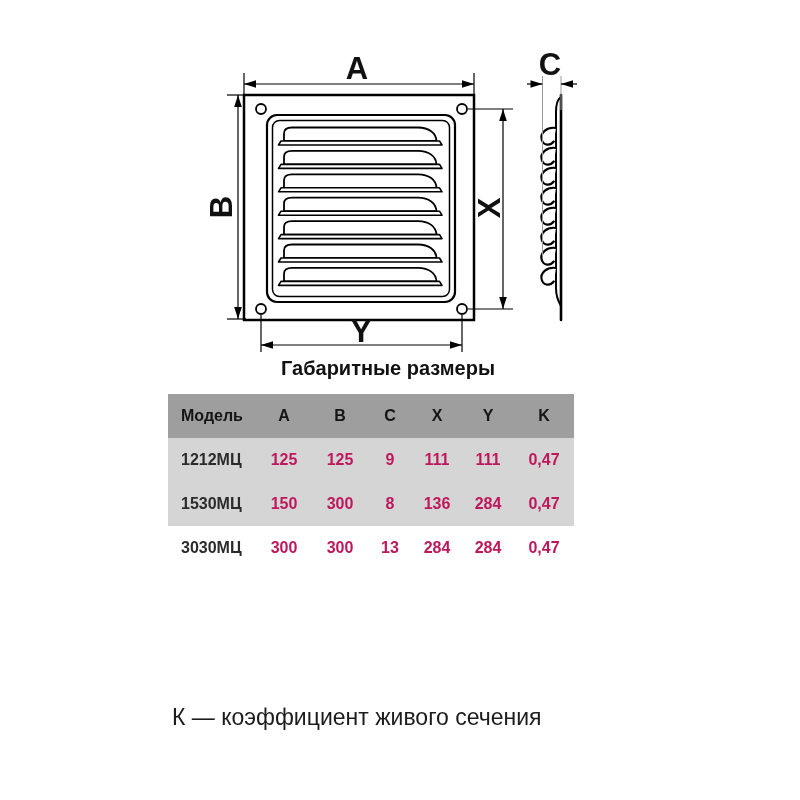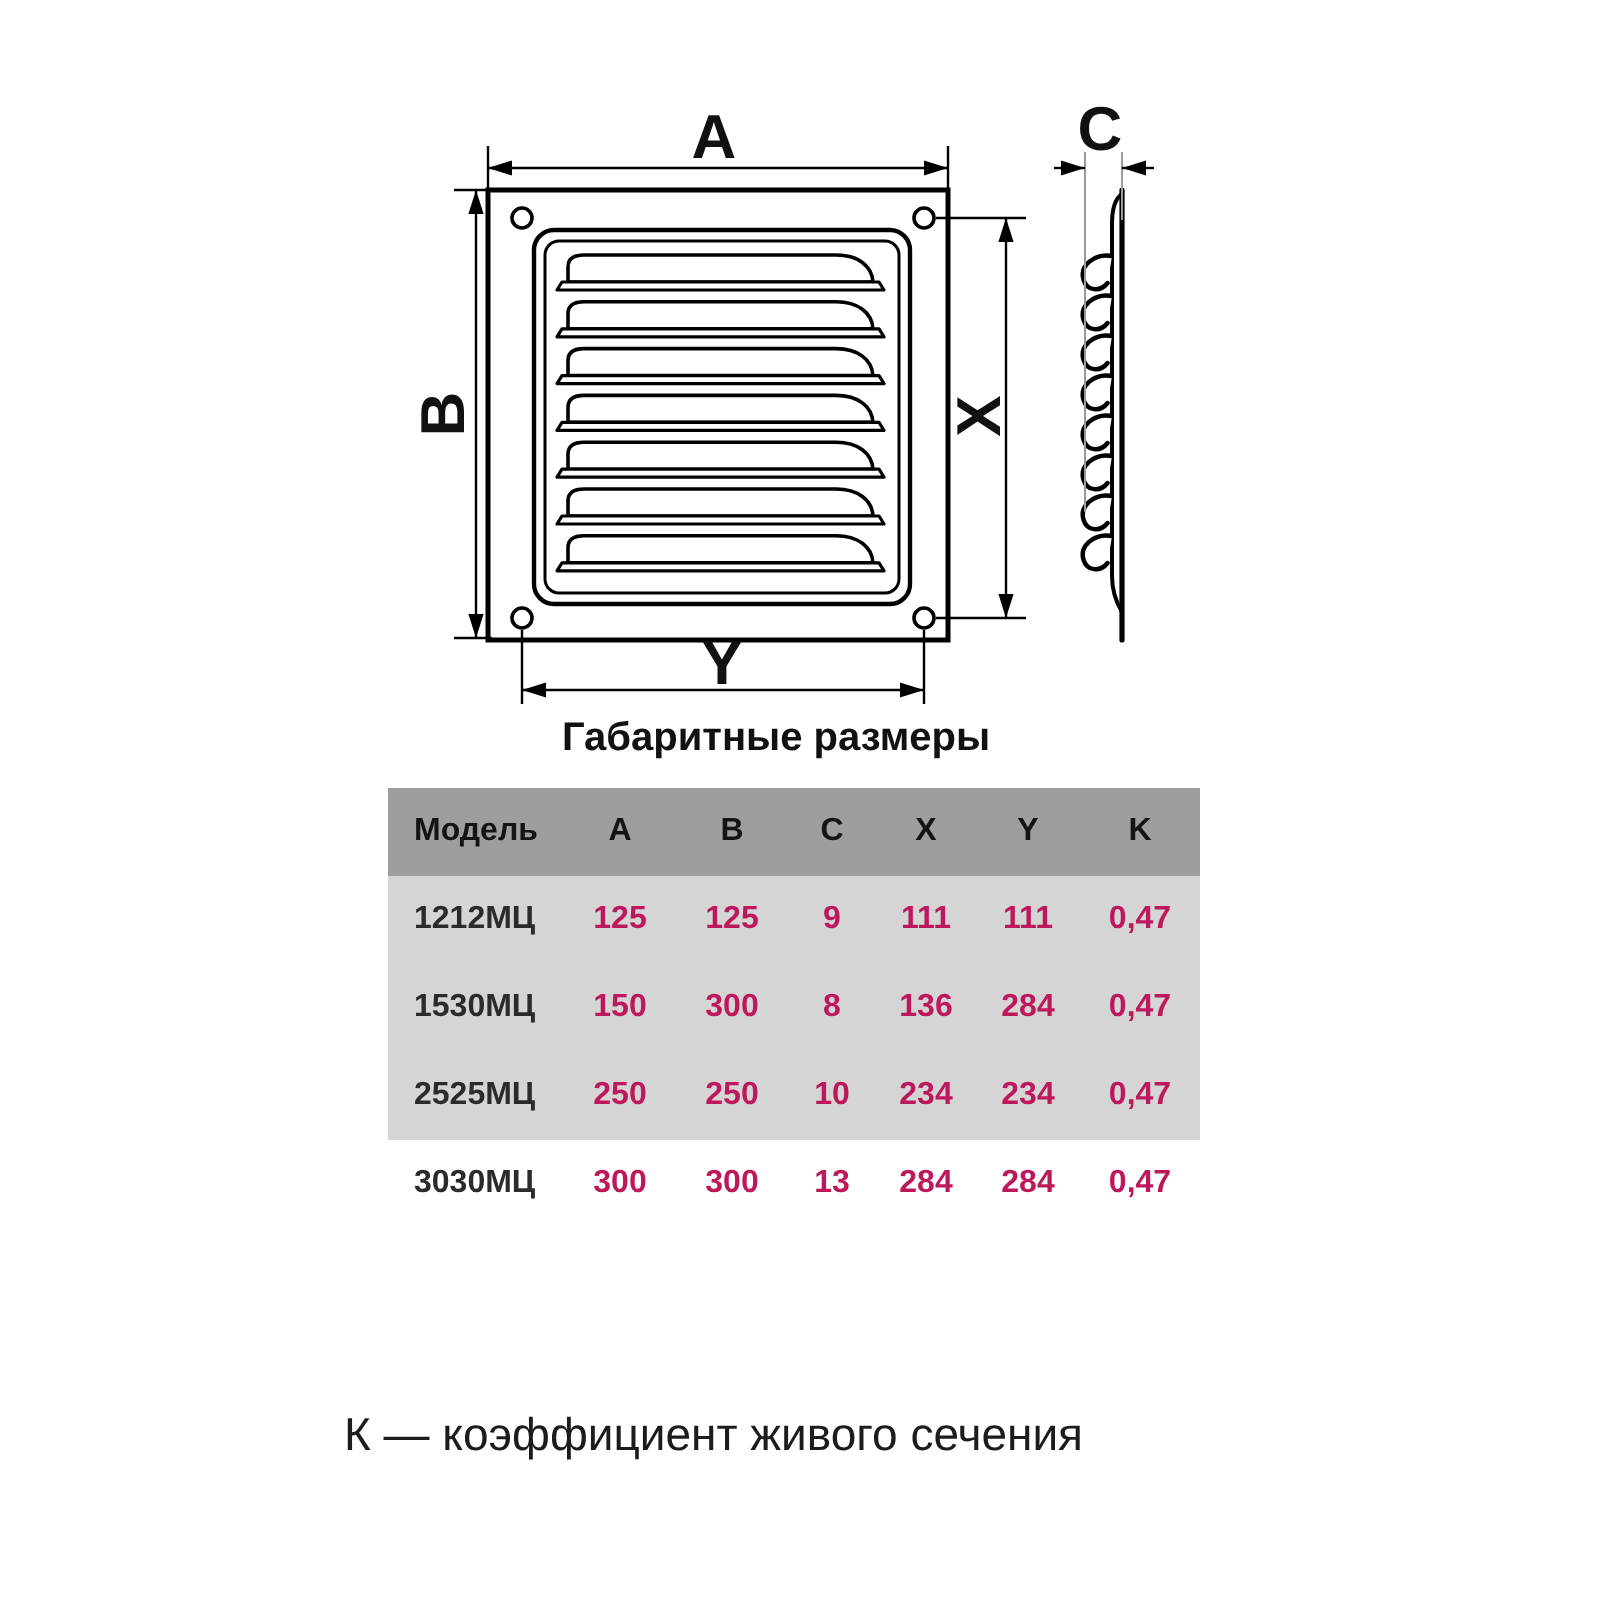--- a/index.html
+++ b/index.html
@@ -6,21 +6,21 @@
   body{
     width:800px;height:800px;background:#ffffff;position:relative;overflow:hidden;
     font-family:"Liberation Sans",sans-serif;color:#111;
   }
   #diagram-svg{position:absolute;left:0;top:0;}
   .dim-label{font-weight:bold;font-size:31px;fill:#111;}
   .caption{font-weight:bold;font-size:20px;fill:#111;}
 
   
   .spec-table{
-    position:absolute;left:194px;top:394px;width:406px;
+    position:absolute;left:168px;top:394px;width:406px;
     border-collapse:collapse;table-layout:fixed;
     font-size:16px;
   }
   .spec-table th,.spec-table td{padding:0;border:none;}
   .spec-table thead tr{height:44px;background:var(--header-bg,#9e9e9e);}
   .spec-table tbody tr{height:44px;background:#ffffff;}
   .spec-table tbody tr.stripe{background:var(--stripe-bg,#d5d5d5);}
   .spec-table th{font-weight:bold;color:#141414;text-align:center;}
   .spec-table th.model,.spec-table td.model{text-align:left;padding-left:13px;}
   .spec-table td.model{font-weight:bold;color:#2b2b2b;}
@@ -163,29 +163,20 @@
       </tr>
       <tr class="stripe">
         <td class="model">1530МЦ</td>
         <td class="num">150</td>
         <td class="num">300</td>
         <td class="num">8</td>
         <td class="num">136</td>
         <td class="num">284</td>
         <td class="num">0,47</td>
       </tr>
-      <tr class="stripe">
-        <td class="model">2525МЦ</td>
-        <td class="num">250</td>
-        <td class="num">250</td>
-        <td class="num">10</td>
-        <td class="num">234</td>
-        <td class="num">234</td>
-        <td class="num">0,47</td>
-      </tr>
       <tr>
         <td class="model">3030МЦ</td>
         <td class="num">300</td>
         <td class="num">300</td>
         <td class="num">13</td>
         <td class="num">284</td>
         <td class="num">284</td>
         <td class="num">0,47</td>
       </tr>
     </tbody>

